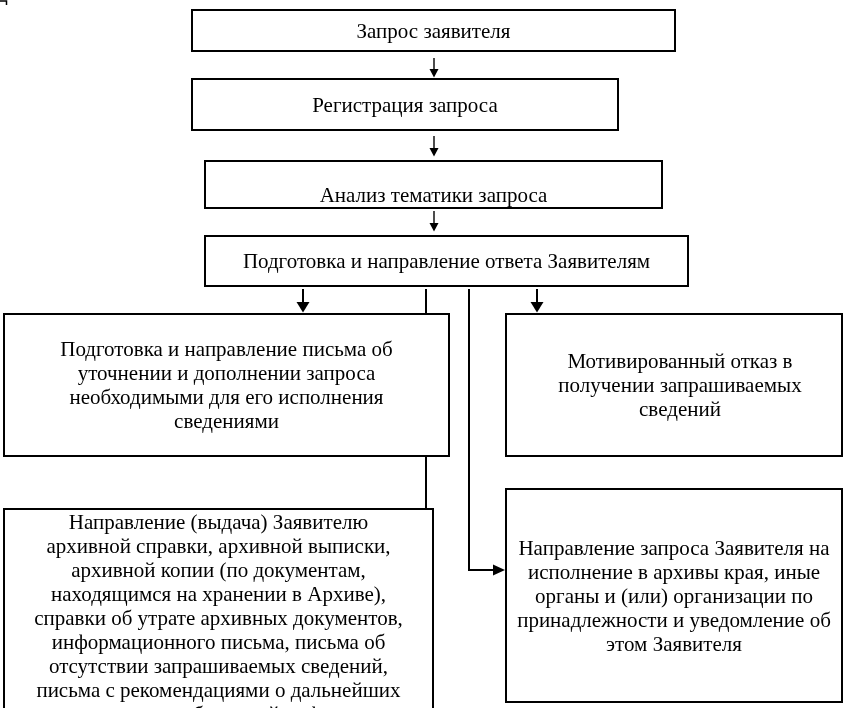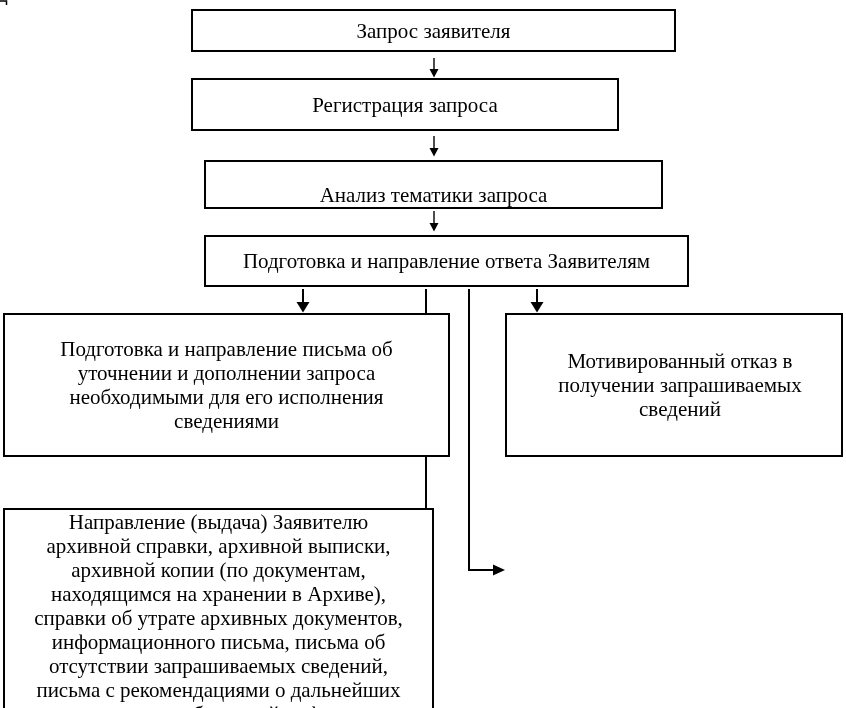--- a/index.html
+++ b/index.html
@@ -129,14 +129,21 @@
 архивной справки, архивной выписки,
 архивной копии (по документам,
 находящимся на хранении в Архиве),
 справки об утрате архивных документов,
 информационного письма, письма об
 отсутствии запрашиваемых сведений,
 письма с рекомендациями о дальнейших
 путях поиска необходимой информации</span>
   </div>
 
+  <div class="node" style="left:505px; top:488px; width:338px; height:215px;">
+    <span class="label">Направление запроса Заявителя на
+исполнение в архивы края, иные
+органы и (или) организации по
+принадлежности и уведомление об
+этом Заявителя</span>
+  </div>
 
 </div>
 
 </body></html>

